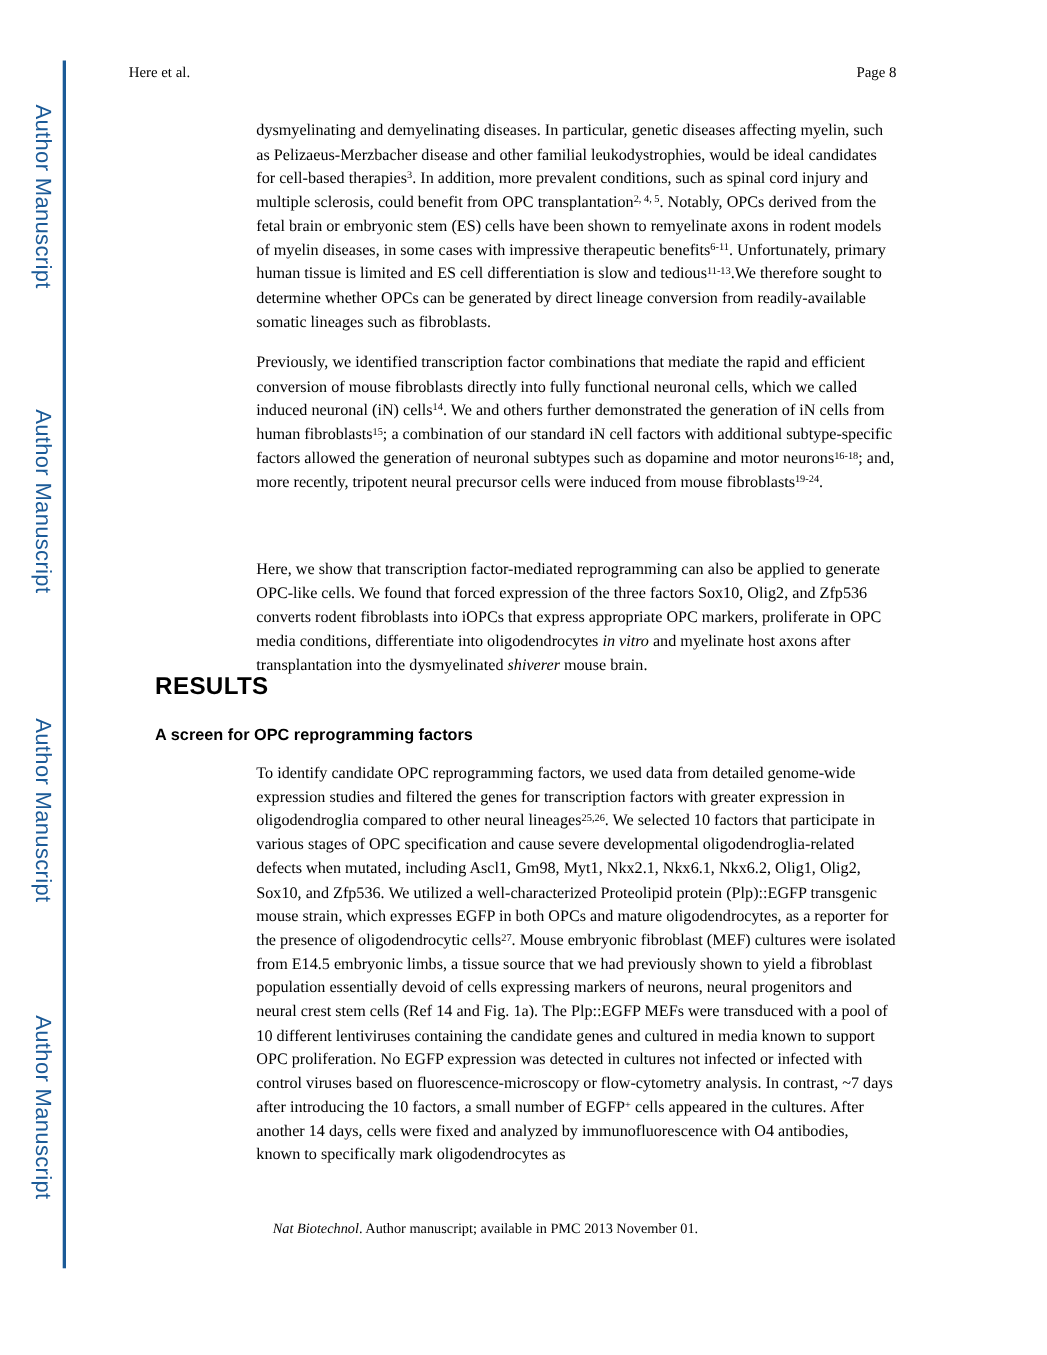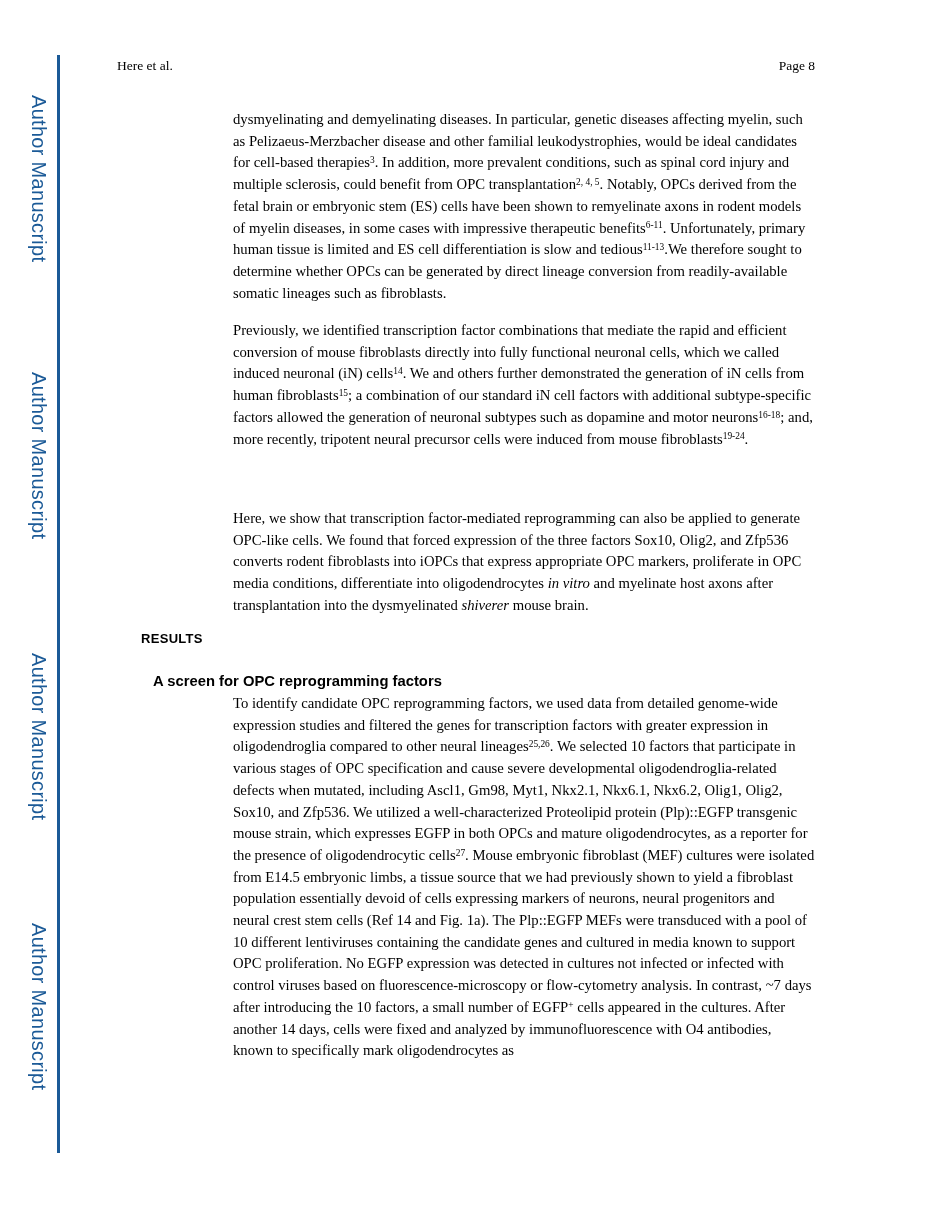--- a/index.html
+++ b/index.html
@@ -64,32 +64,32 @@
   .para sup {
     font-size: 0.64em;
     vertical-align: baseline;
     position: relative;
     top: -0.45em;
     line-height: 0;
   }
   .results {
     position: absolute;
     left: 141px;
-    top: 631px;
+    top: 611px;
     margin: 0;
     font-family: "Liberation Sans", sans-serif;
     font-weight: bold;
-    font-size: 13px;
+    font-size: 22px;
     letter-spacing: 0.3px;
   }
   .subhead {
     position: absolute;
     left: 141px;
     top: 661px;
-    margin: 12px;
+    margin: 0;
     font-family: "Liberation Sans", sans-serif;
     font-weight: bold;
     font-size: 14.8px;
   }
   
   .footer {
     position: absolute;
     left: 248px;
     top: 1109px;
     font-size: 13px;
@@ -111,14 +111,15 @@
 
   <div class="para p1"><span>dysmyelinating and demyelinating diseases. In particular, genetic diseases affecting myelin, such as Pelizaeus-Merzbacher disease and other familial leukodystrophies, would be ideal candidates for cell-based therapies</span><sup>3</sup><span>. In addition, more prevalent conditions, such as spinal cord injury and multiple sclerosis, could benefit from OPC transplantation</span><sup>2, 4, 5</sup><span>. Notably, OPCs derived from the fetal brain or embryonic stem (ES) cells have been shown to remyelinate axons in rodent models of myelin diseases, in some cases with impressive therapeutic benefits</span><sup>6-11</sup><span>. Unfortunately, primary human tissue is limited and ES cell differentiation is slow and tedious</span><sup>11-13</sup><span>.We therefore sought to determine whether OPCs can be generated by direct lineage conversion from readily-available somatic lineages such as fibroblasts.</span></div>
   <div class="para p2"><span>Previously, we identified transcription factor combinations that mediate the rapid and efficient conversion of mouse fibroblasts directly into fully functional neuronal cells, which we called induced neuronal (iN) cells</span><sup>14</sup><span>. We and others further demonstrated the generation of iN cells from human fibroblasts</span><sup>15</sup><span>; a combination of our standard iN cell factors with additional subtype-specific factors allowed the generation of neuronal subtypes such as dopamine and motor neurons</span><sup>16-18</sup><span>; and, more recently, tripotent neural precursor cells were induced from mouse fibroblasts</span><sup>19-24</sup><span>.</span></div>
   <div class="para p3"><span>Here, we show that transcription factor-mediated reprogramming can also be applied to generate OPC-like cells. We found that forced expression of the three factors Sox10, Olig2, and Zfp536 converts rodent fibroblasts into iOPCs that express appropriate OPC markers, proliferate in OPC media conditions, differentiate into oligodendrocytes </span><i>in vitro</i><span> and myelinate host axons after transplantation into the dysmyelinated </span><i>shiverer</i><span> mouse brain.</span></div>
 
   <h1 class="results">RESULTS</h1>
   <h2 class="subhead">A screen for OPC reprogramming factors</h2>
 
   <div class="para p4"><span>To identify candidate OPC reprogramming factors, we used data from detailed genome-wide expression studies and filtered the genes for transcription factors with greater expression in oligodendroglia compared to other neural lineages</span><sup>25,26</sup><span>. We selected 10 factors that participate in various stages of OPC specification and cause severe developmental oligodendroglia-related defects when mutated, including Ascl1, Gm98, Myt1, Nkx2.1, Nkx6.1, Nkx6.2, Olig1, Olig2, Sox10, and Zfp536. We utilized a well-characterized Proteolipid protein (Plp)::EGFP transgenic mouse strain, which expresses EGFP in both OPCs and mature oligodendrocytes, as a reporter for the presence of oligodendrocytic cells</span><sup>27</sup><span>. Mouse embryonic fibroblast (MEF) cultures were isolated from E14.5 embryonic limbs, a tissue source that we had previously shown to yield a fibroblast population essentially devoid of cells expressing markers of neurons, neural progenitors and neural crest stem cells (Ref 14 and Fig. 1a). The Plp::EGFP MEFs were transduced with a pool of 10 different lentiviruses containing the candidate genes and cultured in media known to support OPC proliferation. No EGFP expression was detected in cultures not infected or infected with control viruses based on fluorescence-microscopy or flow-cytometry analysis. In contrast, ~7 days after introducing the 10 factors, a small number of EGFP</span><sup>+</sup><span> cells appeared in the cultures. After another 14 days, cells were fixed and analyzed by immunofluorescence with O4 antibodies, known to specifically mark oligodendrocytes as</span></div>
 
+  <div class="footer"><i>Nat Biotechnol</i><span>. Author manuscript; available in PMC 2013 November 01.</span></div>
 
 </div>
 
 </body></html>

